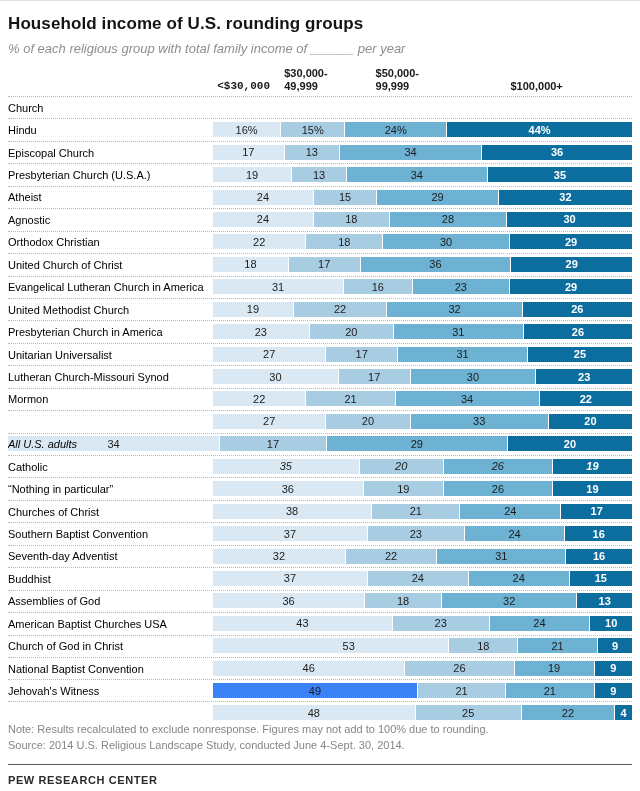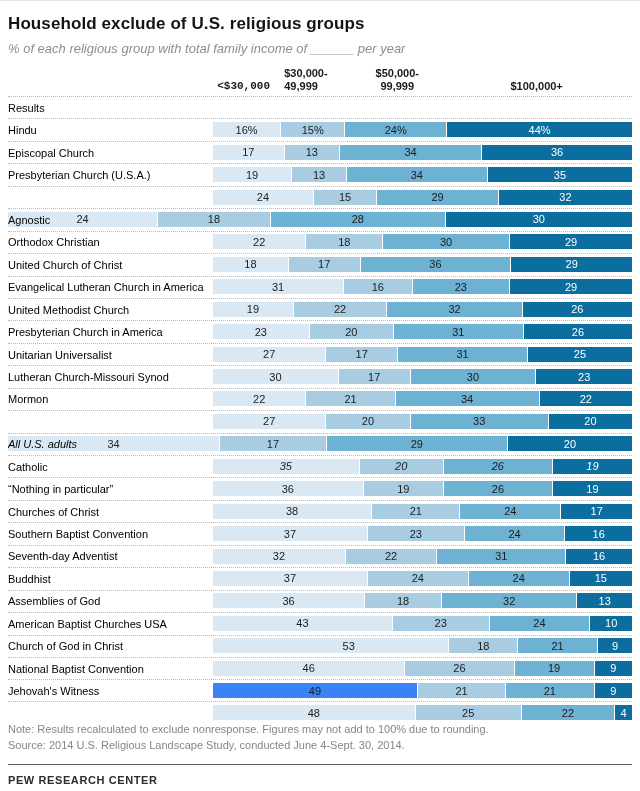--- a/index.html
+++ b/index.html
@@ -23,70 +23,70 @@
   .col-headers {
     position:relative; height:36px; margin-left:205px;
   }
   .col-header {
     position:absolute; bottom:3px;
     font-size:11px; font-weight:bold; color:#1a1a1a;
     white-space:pre-line; line-height:1.2;
   }
   .col-header.h0 { left:1%;font-family:Liberation Mono, monospace; }
   .col-header.h1 { left:17%; }
-  .col-header.h2 { left:38.8%;text-align:center; }
+  .col-header.h2 { left:38.8%; }
   .col-header.h3 { left:71%; }
   .rows { }
   .row {
     display:flex; align-items:center; height:22.45px;
     border-top:1px dotted #b9b9b9;
   }
   .row:last-child { border-bottom:1px dotted #b9b9b9; }
   .row-label {
     width:205px; flex-shrink:0; padding-right:6px;
     font-size:11px; color:#000;
     white-space:nowrap; overflow:hidden;
   }
   .bar { flex:1; display:flex; height:15px;margin-top:44px; }
   .seg {
     display:flex; align-items:center; justify-content:center;
     font-size:11px; color:#1c1c1c; overflow:hidden;
     flex-basis:0;
   }
   .seg + .seg { margin-left:1px; }
-  .seg.s3 .seg-val { color:#ffffff; font-weight:normal;text-align:right; }
+  .seg.s3 .seg-val { color:#ffffff; font-weight:bold;text-align:right; }
   .row.italic .row-label, .row.italic .seg-val { font-style:italic; }
   .notes { margin-top:19px; font-size:11px; color:#858585; line-height:1.5; }
   .footer {
     margin-top:10px; border-top:1px solid #5a5a5a; border-bottom:1px solid #111;
   }
   .footer-brand {
     padding:9px 0 10px 0;
     font-size:11px; font-weight:bold; color:#2b2b2b; letter-spacing:0.6px;
   }
 </style>
 </head>
 <body>
 
 <div class="page">
-  <div class="title">Household exclude of U.S. religious groups</div>
+  <div class="title">Household income of U.S. rounding groups</div>
   <div class="subtitle">% of each religious group with total family income of ______ per year</div>
 
   <div class="chart">
     <div class="col-headers">
       <span class="col-header h0">&lt;$30,000</span>
       <span class="col-header h1">$30,000-
 49,999</span>
       <span class="col-header h2">$50,000-
 99,999</span>
       <span class="col-header h3">$100,000+</span>
     </div>
     <div class="rows">
         <div class="row">
-          <div class="row-label">Results</div>
+          <div class="row-label">Church</div>
           <div class="bar">
             <div class="seg s0" style="flex-grow: 16; background: rgb(217, 232, 242);">
               <span class="seg-val">16%</span>
             </div>
             <div class="seg s1" style="flex-grow: 15; background: rgb(168, 205, 227);">
               <span class="seg-val">15%</span>
             </div>
             <div class="seg s2" style="flex-grow: 24; background: rgb(109, 177, 211);">
               <span class="seg-val">24%</span>
             </div>
@@ -140,20 +140,21 @@
             </div>
             <div class="seg s2" style="flex-grow: 29; background: rgb(109, 177, 211);">
               <span class="seg-val">29</span>
             </div>
             <div class="seg s3" style="flex-grow: 32; background: rgb(12, 110, 158);">
               <span class="seg-val">32</span>
             </div>
           </div>
         </div>
         <div class="row">
+          <div class="row-label">Atheist</div>
           <div class="bar">
             <div class="seg s0" style="flex-grow: 24; background: rgb(217, 232, 242);">
               <span class="seg-val">24</span>
             </div>
             <div class="seg s1" style="flex-grow: 18; background: rgb(168, 205, 227);">
               <span class="seg-val">18</span>
             </div>
             <div class="seg s2" style="flex-grow: 28; background: rgb(109, 177, 211);">
               <span class="seg-val">28</span>
             </div>

